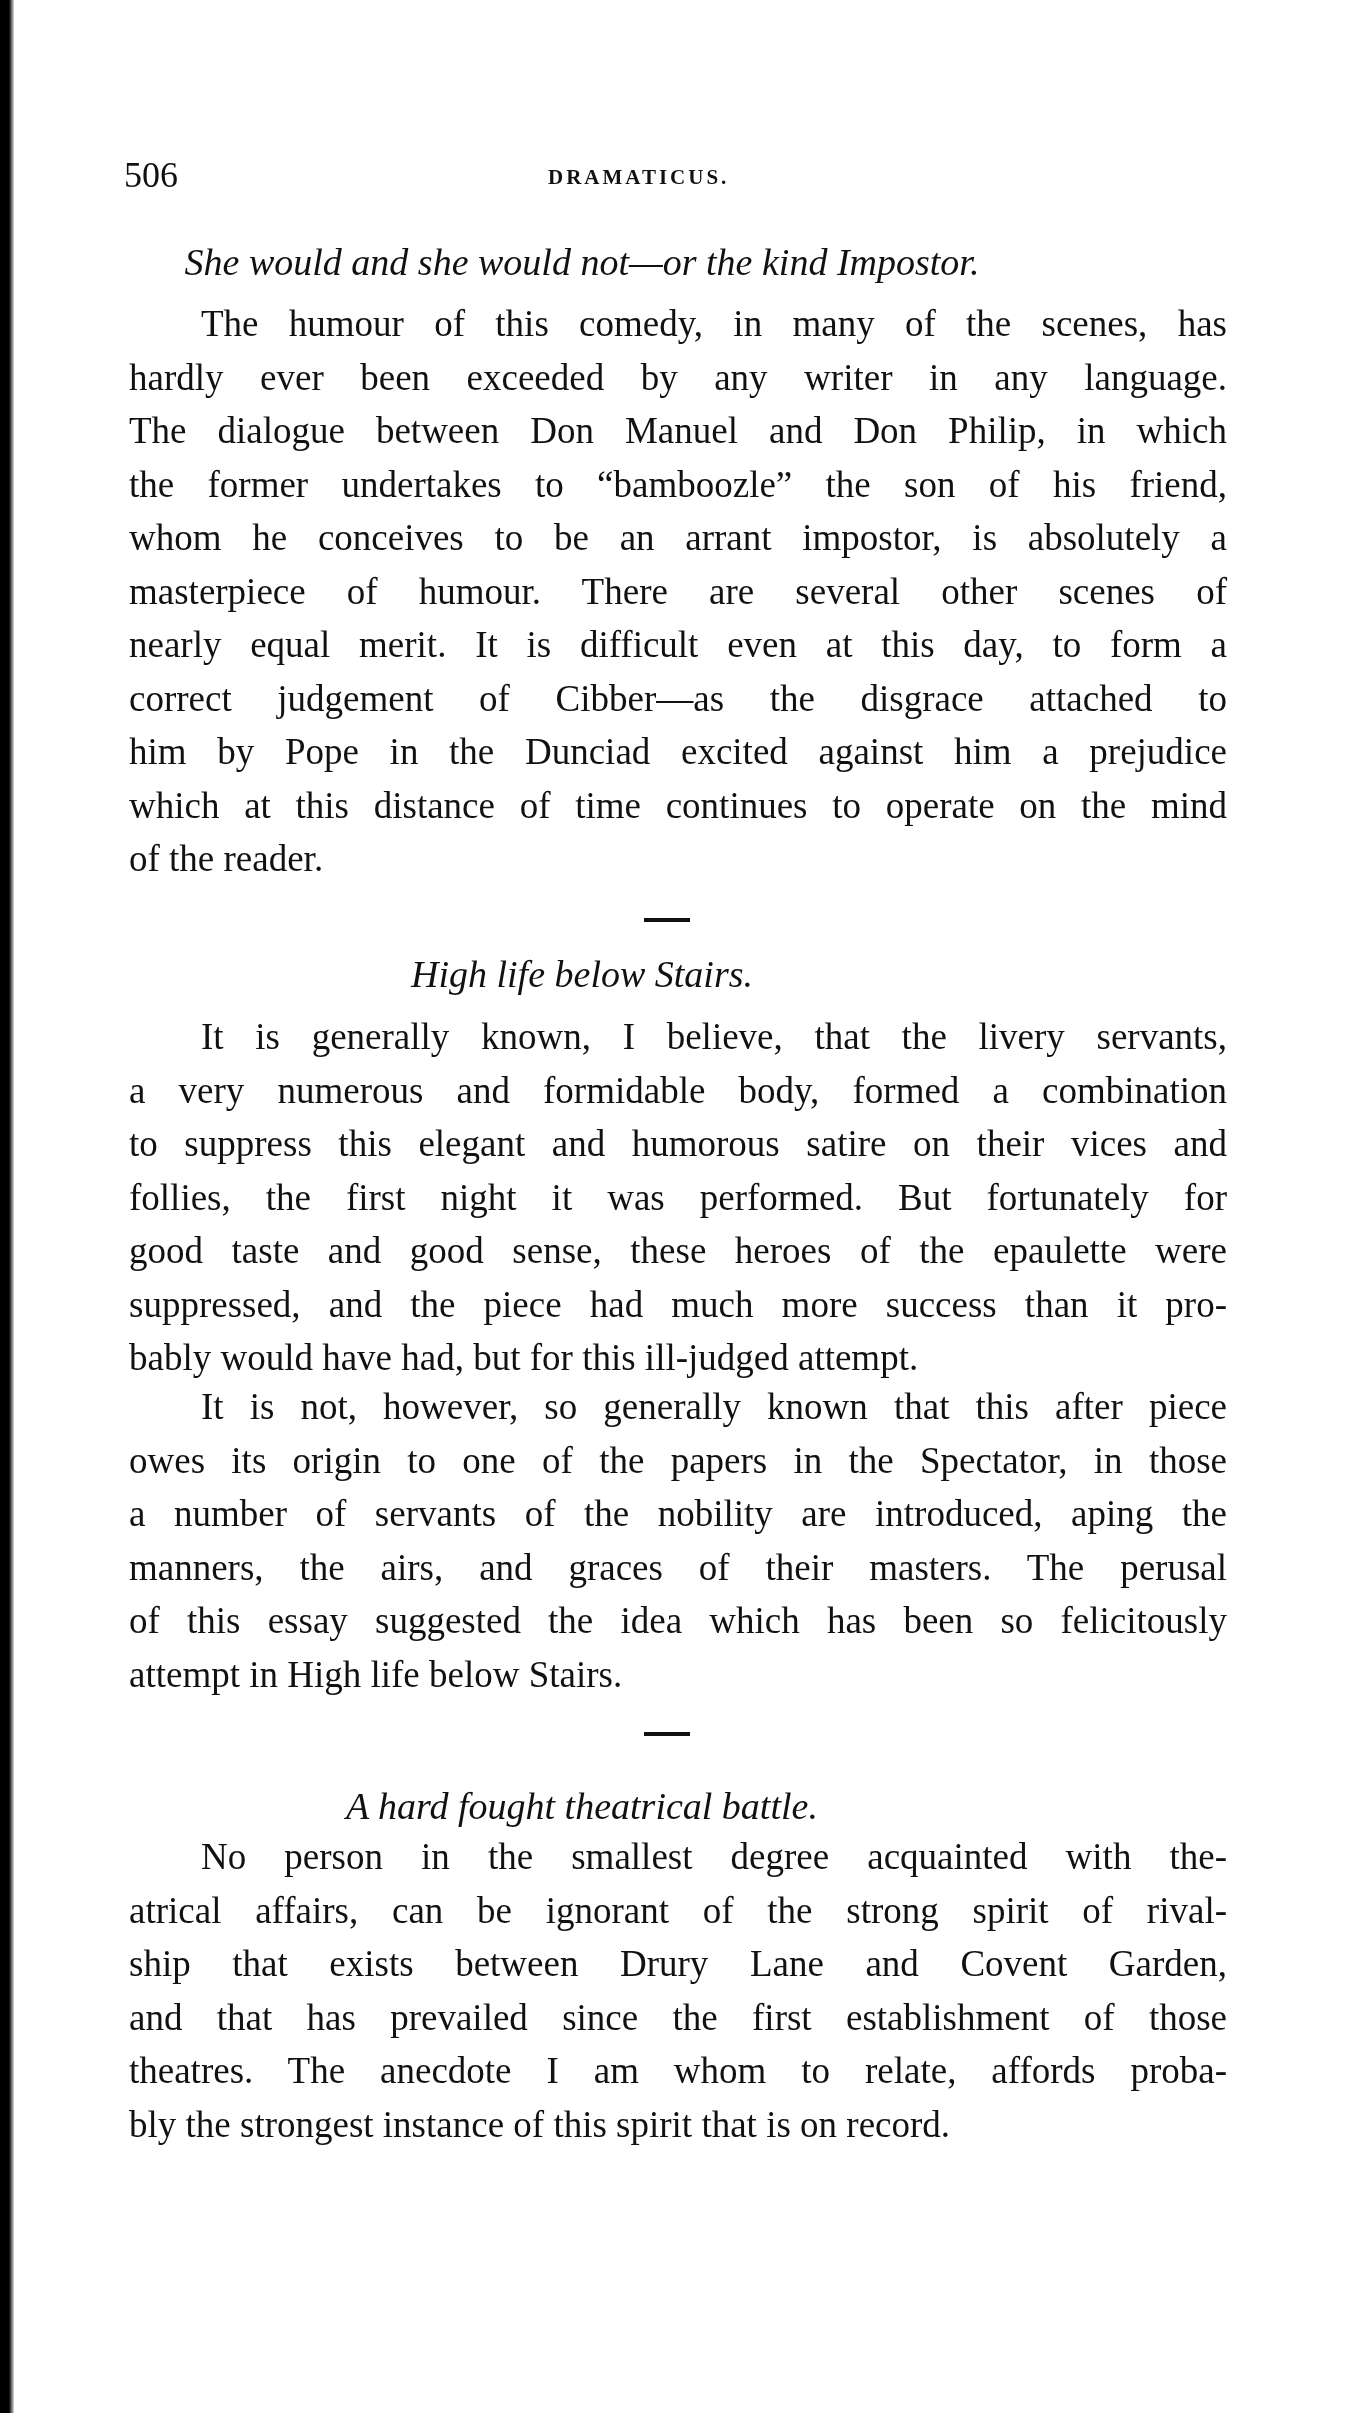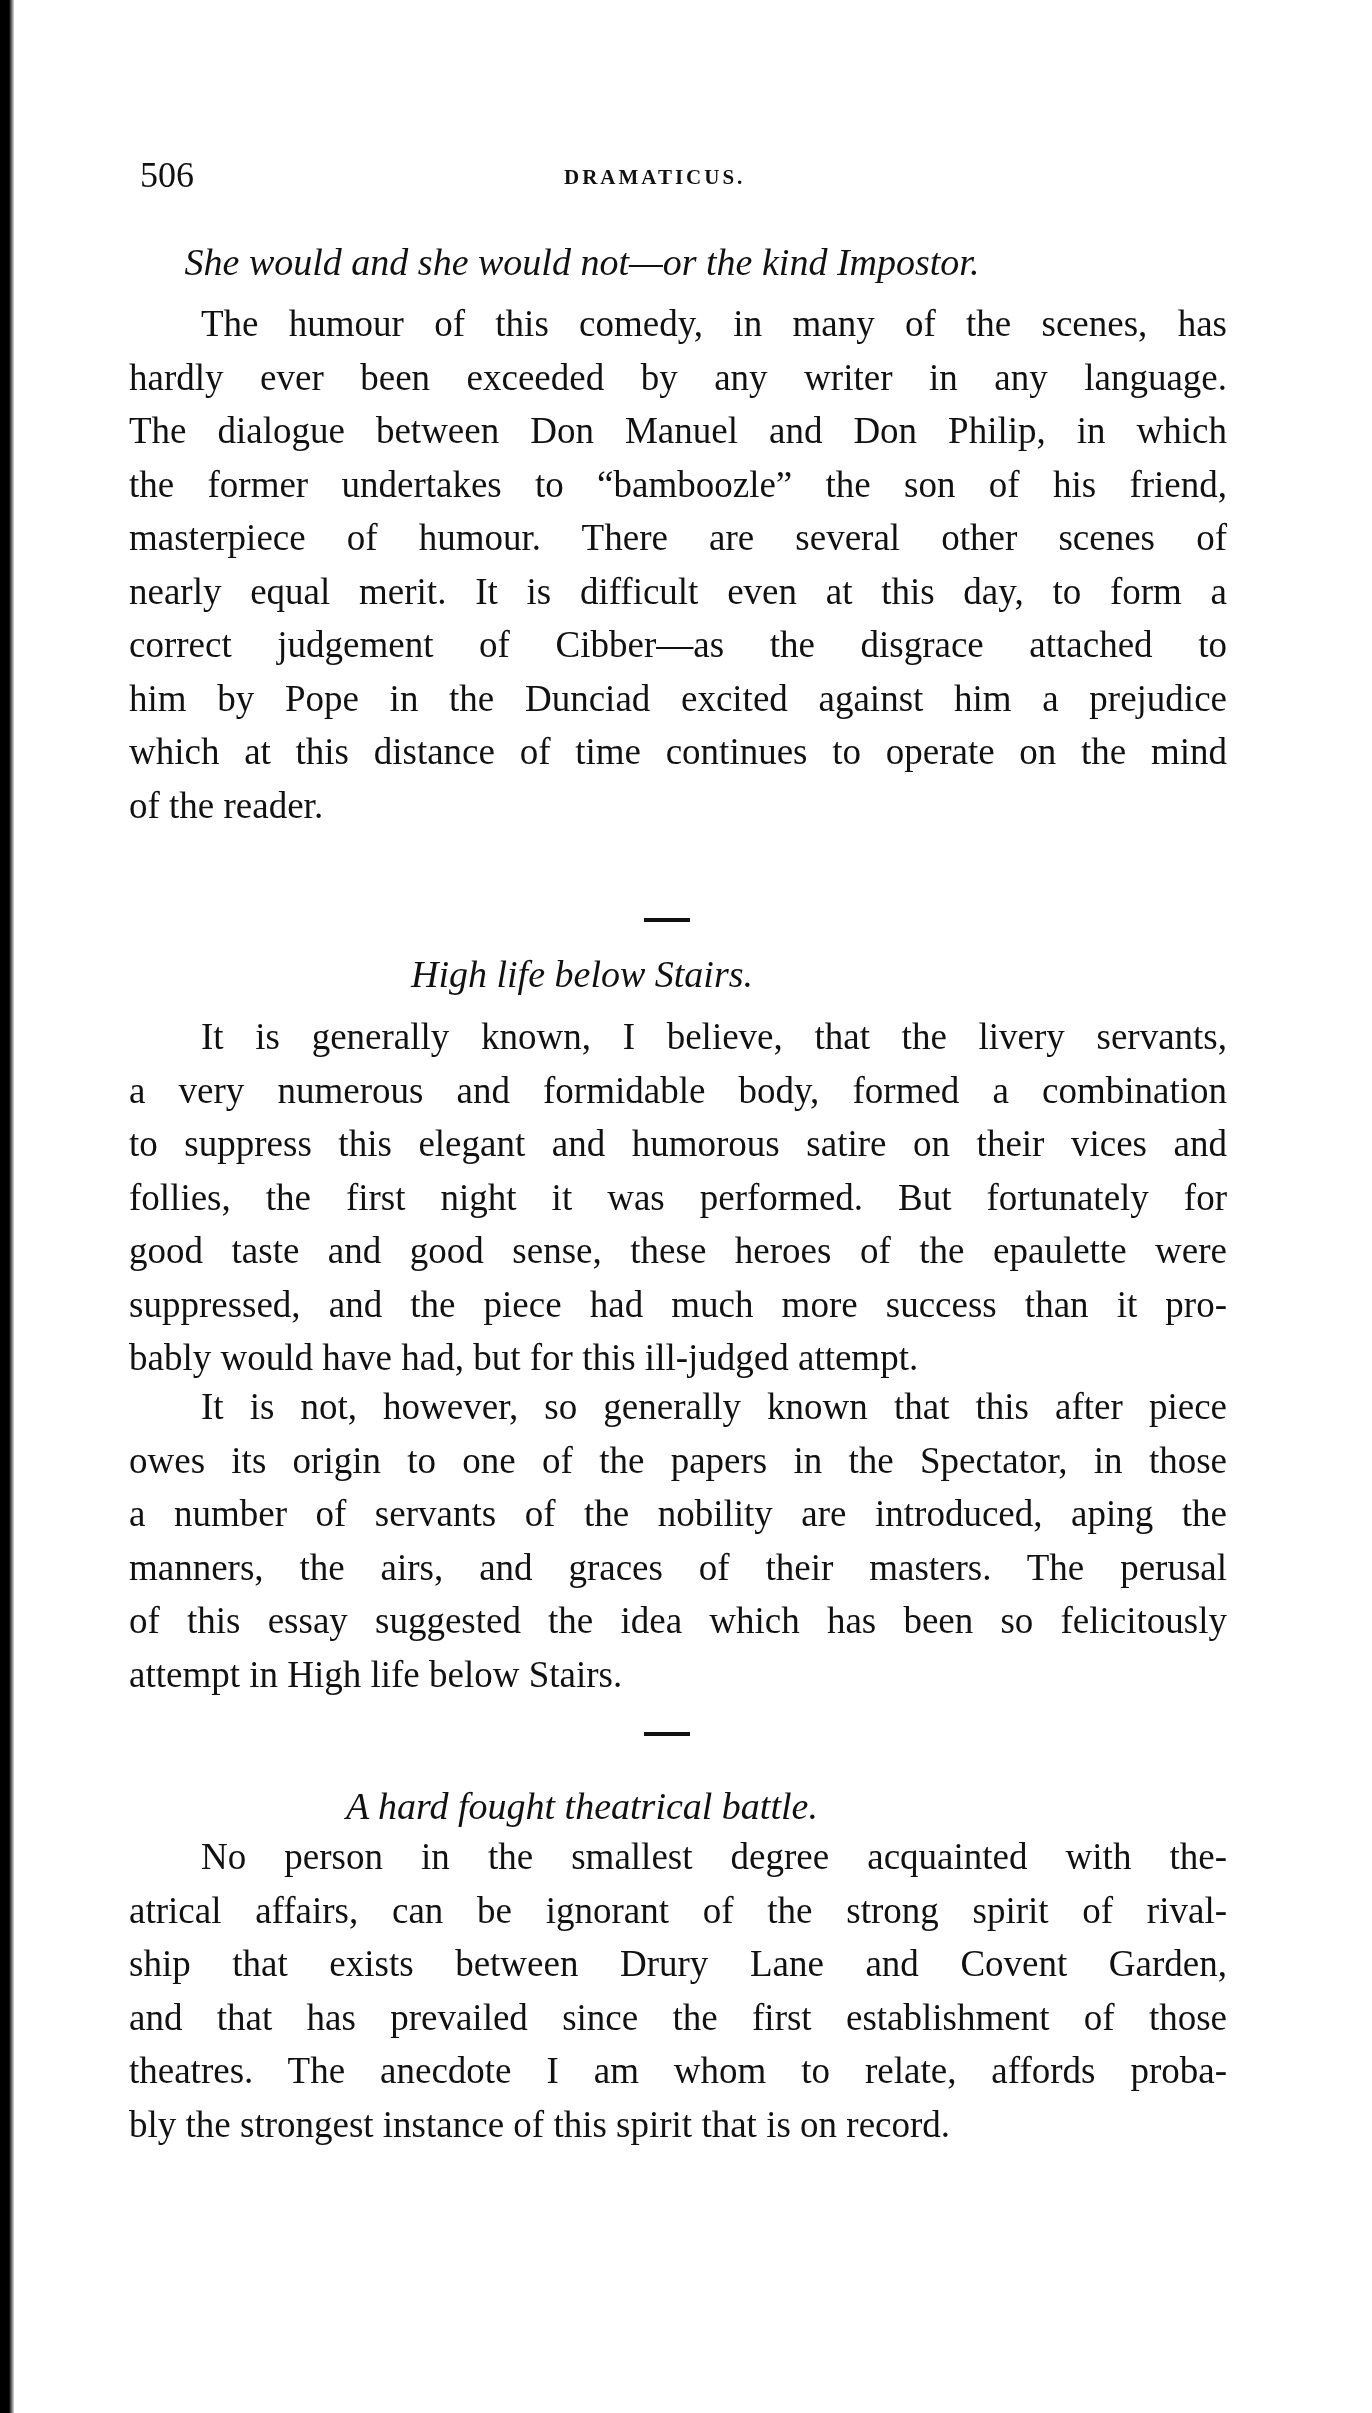--- a/index.html
+++ b/index.html
@@ -4,21 +4,21 @@
 <style>
   html, body { margin:0; padding:0; }
   body {
     width:1372px; height:2413px; background:#ffffff; position:relative; overflow:hidden;
     font-family: "Liberation Serif", "DejaVu Serif", serif; color:#111;
   }
   .binding-edge {
     position:absolute; left:0; top:0; width:14px; height:2413px;
     background: linear-gradient(to right, #000 0, #000 9px, #555 11px, #ddd 14px);
   }
-  .running-head { position:absolute; top:150px; left:0; width:1220px; height:50px;margin-left:16px; }
+  .running-head { position:absolute; top:150px; left:0; width:1220px; height:50px; }
   .page-number { position:absolute; left:124px; top:0; font-size:36px; line-height:50px; }
   .running-title {
     position:absolute; left:548px; top:2px; font-size:21px; line-height:50px;
     letter-spacing:3px; font-weight:bold;
   }
   .section-title {
     position:absolute; left:0; width:1164px; text-align:center;
     font-style:italic; font-size:38px; line-height:52px;
   }
   .para {
@@ -42,20 +42,21 @@
   <span class="page-number">506</span>
   <span class="running-title">DRAMATICUS.</span>
 </div>
 
 <div class="section-title" style="top:236px;">She would and she would not—or the kind Impostor.</div>
 <p class="para" style="top:297px;">
   <span class="line indent">The humour of this comedy, in many of the scenes, has</span>
   <span class="line">hardly ever been exceeded by any writer in any language.</span>
   <span class="line">The dialogue between Don Manuel and Don Philip, in which</span>
   <span class="line">the former undertakes to “bamboozle” the son of his friend,</span>
+  <span class="line">whom he conceives to be an arrant impostor, is absolutely a</span>
   <span class="line">masterpiece of humour. There are several other scenes of</span>
   <span class="line">nearly equal merit. It is difficult even at this day, to form a</span>
   <span class="line">correct judgement of Cibber—as the disgrace attached to</span>
   <span class="line">him by Pope in the Dunciad excited against him a prejudice</span>
   <span class="line">which at this distance of time continues to operate on the mind</span>
   <span class="line last">of the reader.</span>
 </p>
 
 <div class="divider" style="top:918px;"></div>
 

